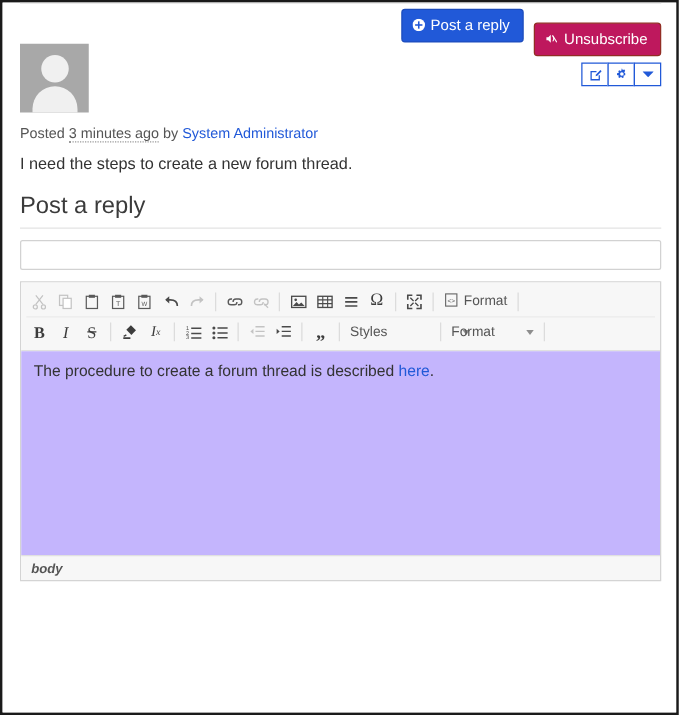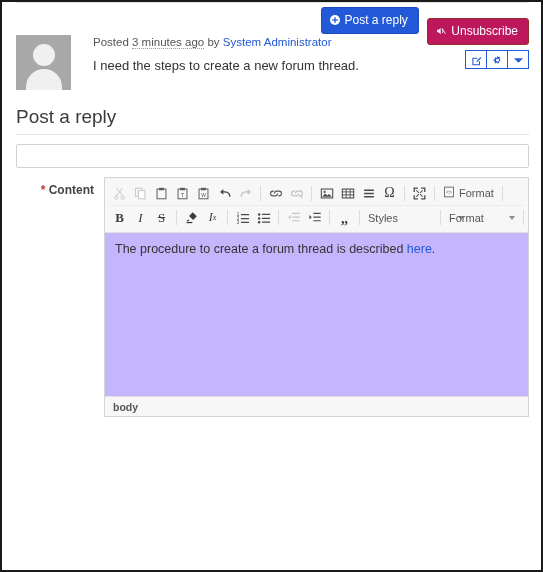--- a/index.html
+++ b/index.html
@@ -94,21 +94,21 @@
     text-align: center;
     line-height: 17px;
     font-size: 11px;
     cursor: pointer;
     margin-left: -1px;
     vertical-align: top;
   }
   .sq-btn:first-child { margin-left: 0; }
   .sq-btn svg { vertical-align: middle; }
 
-  .post-body { display: flex; gap: 22px; padding-top: 22px; }
+  .post-body { display: flex; gap: 10px; padding-top: 22px; flex-direction: column; }
   .avatar {
     width: 55px; height: 55px;
     background: #a8a8a8;
     flex: 0 0 55px;
     position: relative;
     overflow: hidden;
   }
   .avatar .head {
     position: absolute;
     left: 50%; top: 9px;
@@ -270,20 +270,21 @@
     font-family: Liberation Sans, sans-serif;
   }
   .ck-footer {
     background: #f7f7f7;
     border-top: 1px solid #e0e0e0;
     font-size: 10.5px;
     font-weight: bold;
     color: #555;
     padding: 4px 8px;
     height: 20px;
+    font-style: italic;
   }
 
   
   .attach-row {
     display: flex;
     align-items: center;
     margin-top: 14px;
   }
   .attach-label {
     flex: 0 0 88px;
@@ -388,24 +389,20 @@
   </div>
 
   <div class="section-head">Post a reply</div>
   <div class="section-rule"></div>
 
   <div class="form">
 
     <input class="title-input" type="text" placeholder="" style="">
 
     <div class="field-row">
-      <div class="field-label">
-        <span class="req">*</span>
-        <span>Content</span>
-      </div>
 
       <div class="ck">
 
         <div class="ck-toolbar">
 
           <div class="ck-row">
             <span class="tb dim">
               <svg width="13" height="13" viewBox="0 0 16 16">
                     <path d="M4.5 1.5l7 9M11.5 1.5l-7 9" stroke="currentColor" stroke-width="1.2" fill="none"></path>
                     <circle cx="4" cy="13" r="2" stroke="currentColor" stroke-width="1.2" fill="none"></circle>

